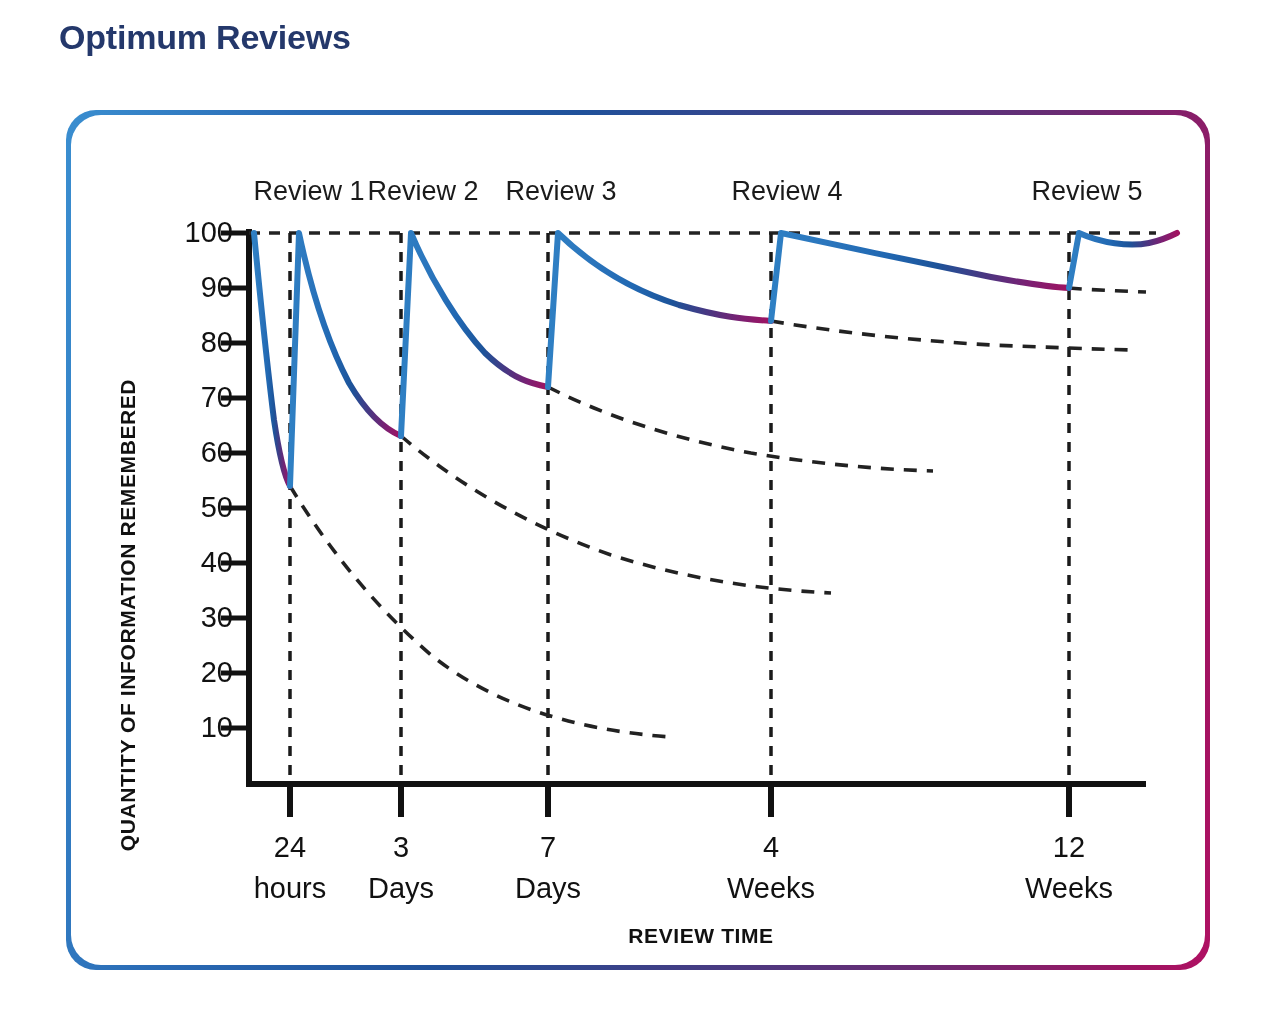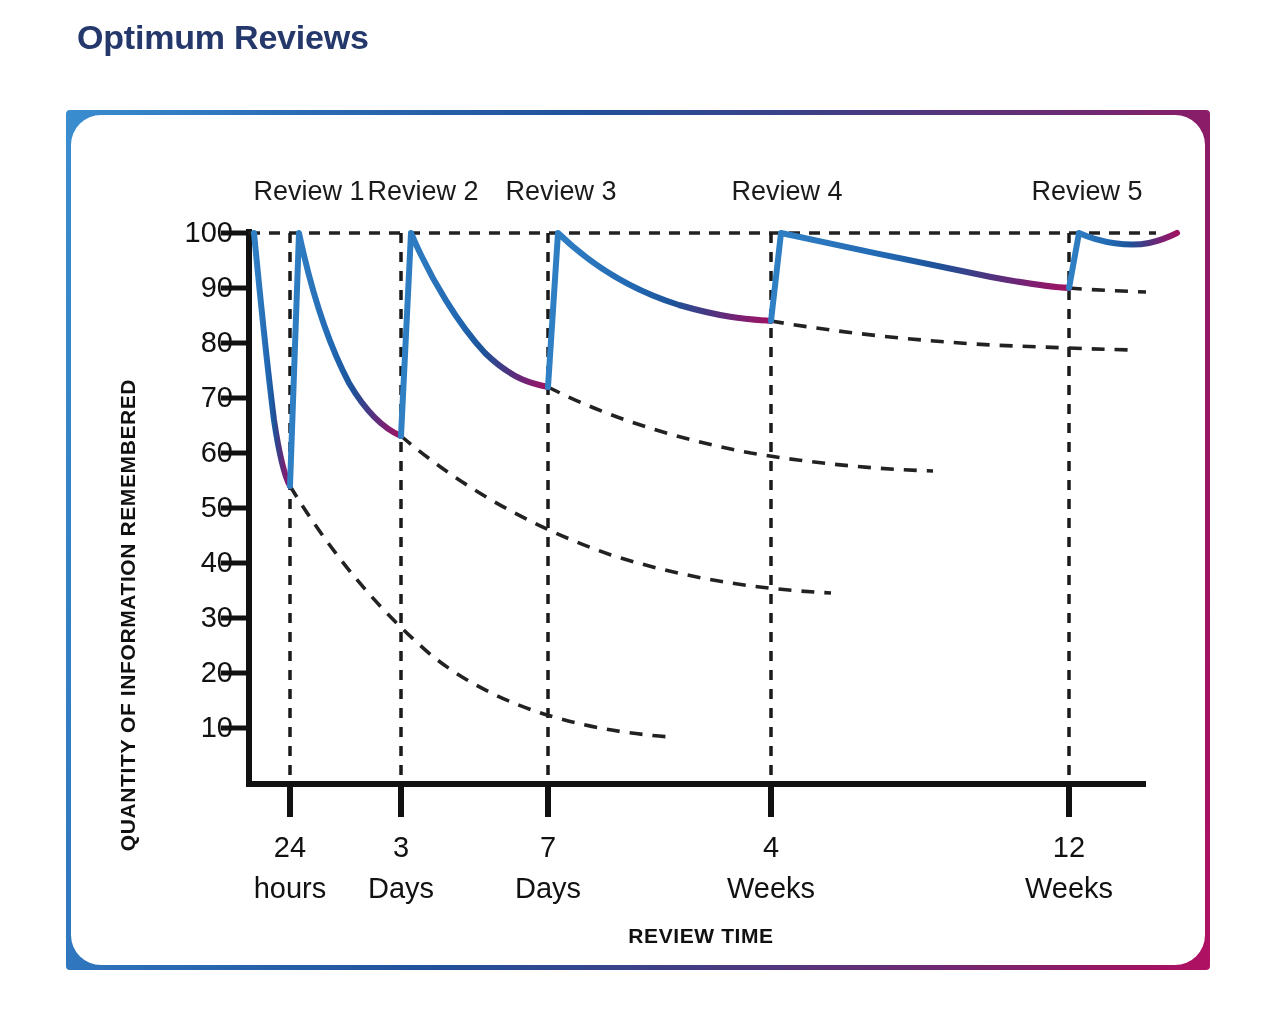--- a/index.html
+++ b/index.html
@@ -10,32 +10,32 @@
     font-family: "Liberation Sans", sans-serif;
   }
   #page {
     position: relative;
     width: 1265px; height: 1032px;
     background: #ffffff;
     overflow: hidden;
   }
   #page-title {
     position: absolute;
-    left: 77px; top: 18px;
+    left: 59px; top: 18px;
     font-size: 34px;
     font-weight: bold;
     color: #24386b;
     letter-spacing: -0.2px;
   }
   
   #chart-card {
     position: absolute;
     left: 66px; top: 110px;
     width: 1144px; height: 860px;
-    border-radius: 4px;
+    border-radius: 30px;
     padding: 5px;
     background: linear-gradient(100deg,
         #3a8ed0 0%,
         #2a6bb5 18%,
         #20519a 40%,
         #3f3f86 58%,
         #6c2a72 78%,
         #a01361 95%,
         #b01163 100%);
   }

